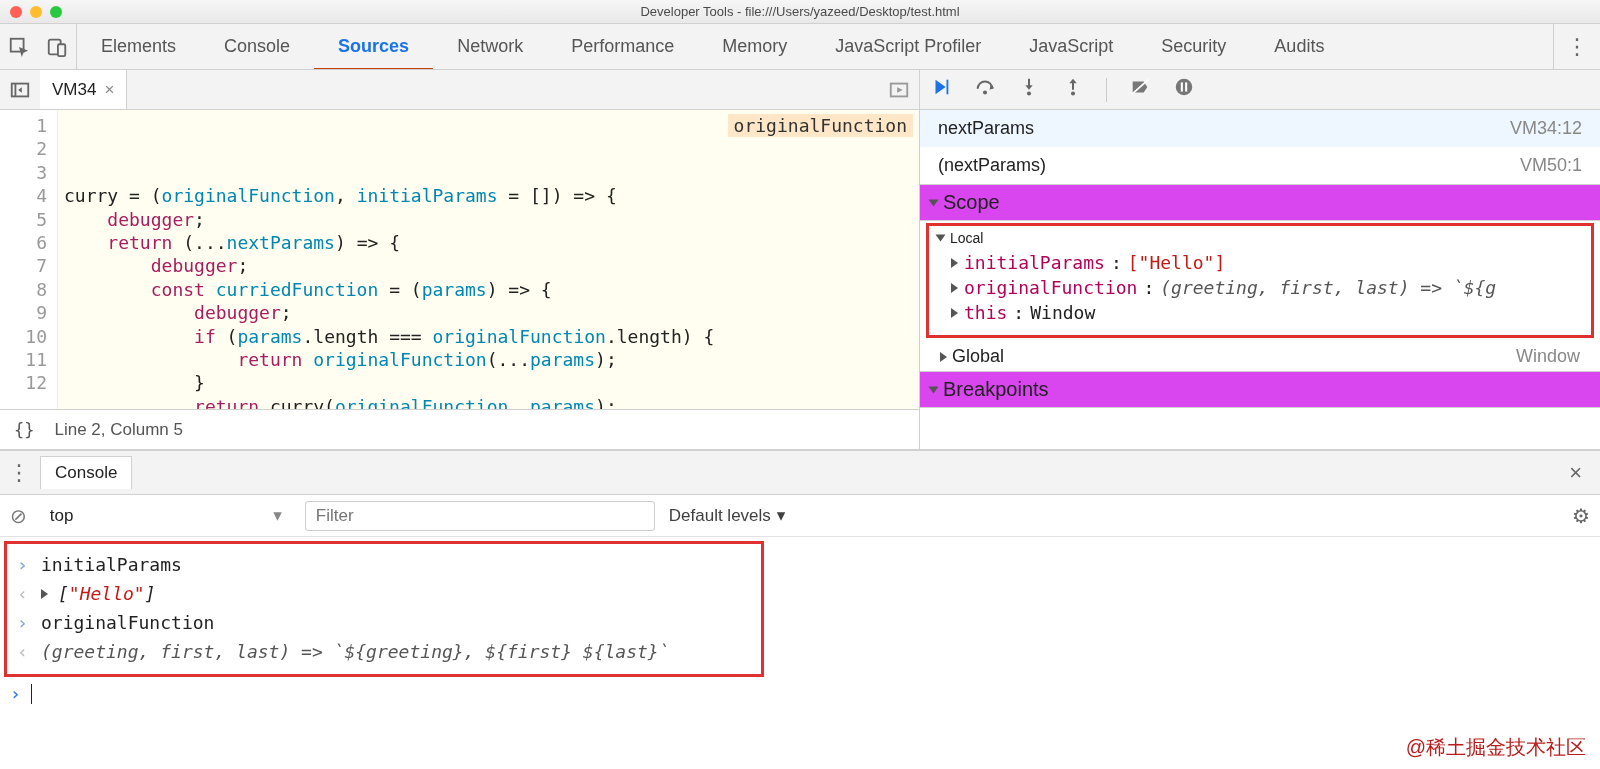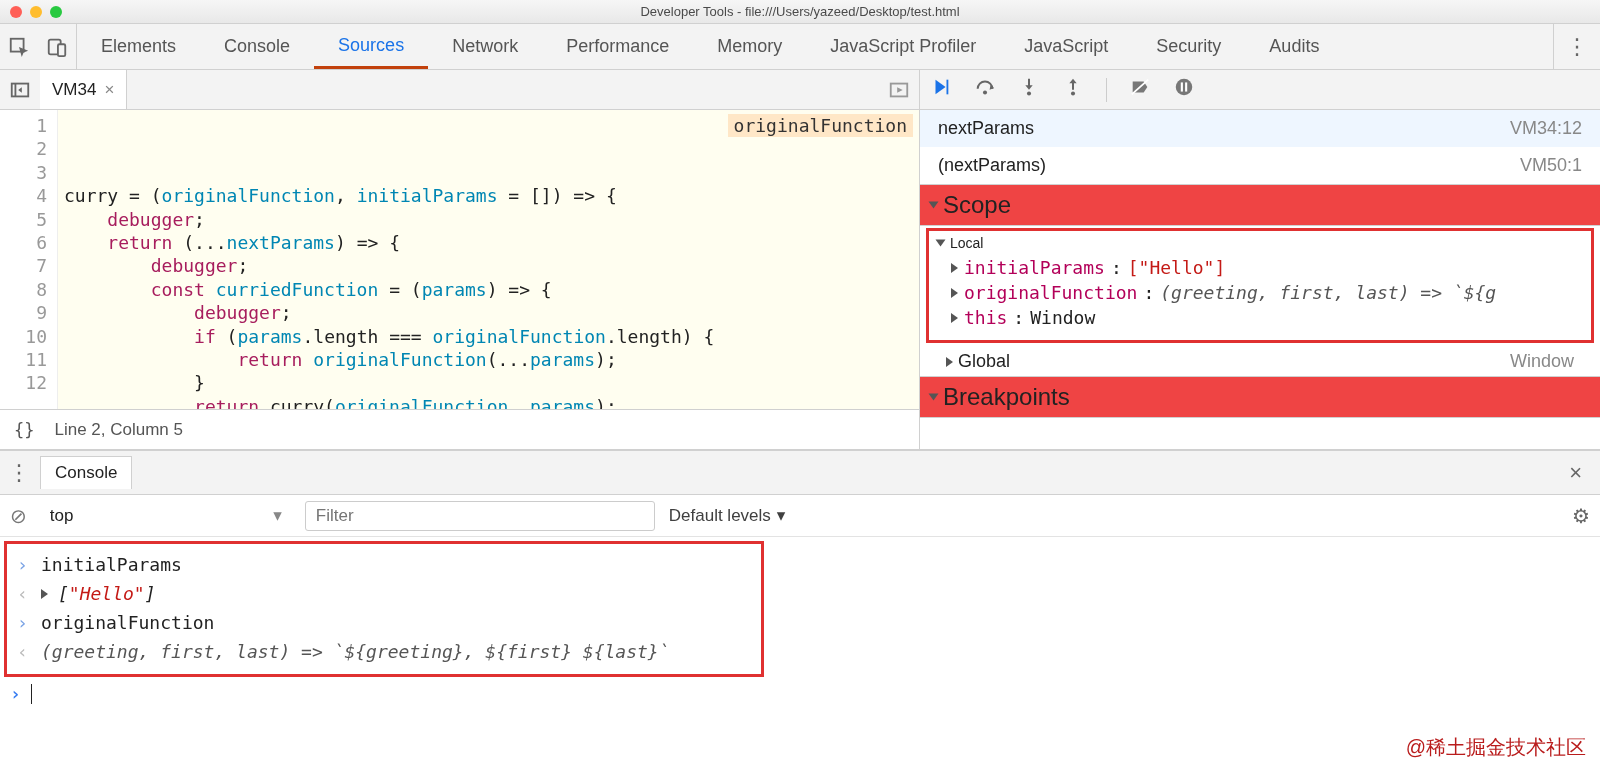--- a/index.html
+++ b/index.html
@@ -10,21 +10,21 @@
 .traffic { display: flex; gap: 8px; margin-left: 10px; }
 .tl { width: 12px; height: 12px; border-radius: 50%; }
 .tl.r { background: #ff5f57; } .tl.y { background: #ffbd2e; } .tl.g { background: #28c940; }
 .title { position: absolute; left: 0; right: 0; text-align: center; font-size: 13px; color: #4a4a4a; pointer-events: none; }
 
 
 .tabbar { height: 46px; border-bottom: 1px solid #d0d0d0; display: flex; align-items: stretch; background: #f3f3f3; }
 .tb-left { display: flex; align-items: center; padding: 0 8px; gap: 16px; border-right: 1px solid #d0d0d0; }
 .tb-tabs { display: flex; align-items: stretch; flex: 1; }
 .tab { padding: 0 24px; display: flex; align-items: center; font-size: 18px; color: #555; cursor: pointer; }
-.tab.active { color: #1a73e8; border-bottom: 3px solid #c2410c; }
+.tab.active { color: #1a73e8; border-bottom: 1px solid #c2410c; font-weight: bold; }
 .tb-right { display: flex; align-items: center; padding: 0 12px; border-left: 1px solid #d0d0d0; }
 .kebab { font-size: 22px; color: #666; }
 
 
 .hsplit { display: flex; height: 380px; border-bottom: 1px solid #d0d0d0; }
 .left-pane { width: 920px; display: flex; flex-direction: column; border-right: 1px solid #d0d0d0; }
 .right-pane { flex: 1; display: flex; flex-direction: column; background: #fff; }
 
 
 .filetabs { height: 40px; border-bottom: 1px solid #d0d0d0; background: #f3f3f3; display: flex; align-items: center; }
@@ -47,31 +47,31 @@
 
 
 .dbg-toolbar { height: 40px; border-bottom: 1px solid #d0d0d0; background: #f3f3f3; display: flex; align-items: center; padding: 0 10px; gap: 22px; }
 .dbg-btn { color: #666; font-size: 20px; }
 .dbg-btn.blue { color: #1a73e8; }
 .dbg-sep { width: 1px; height: 24px; background: #ccc; }
 .callstack { border-bottom: 1px solid #d0d0d0; }
 .cs-row { display: flex; justify-content: space-between; padding: 8px 18px; font-size: 18px; }
 .cs-row:first-child { background: #eef6ff; }
 .cs-loc { color: #888; }
-.section-h { padding: 6px 10px; font-size: 24px; background: #ef4444; border-top: 1px solid #d0d0d0; border-bottom: 1px solid #d0d0d0; display: flex; align-items: center; gap: 6px; }
+.section-h { padding: 6px 10px; font-size: 20px; background: #d946ef; border-top: 1px solid #d0d0d0; border-bottom: 1px solid #d0d0d0; display: flex; align-items: center; gap: 6px; }
 .section-h.noborder-top { border-top: none; }
 .tri { display: inline-block; width: 0; height: 0; border-left: 7px solid #555; border-top: 5px solid transparent; border-bottom: 5px solid transparent; }
 .tri.down { transform: rotate(90deg); }
 .scope-inner { padding: 2px 0 6px 0; font-family: Menlo, Consolas, monospace; font-size: 18px; }
 .scope-box { border: 3px solid #e03131; margin: 2px 6px 4px 6px; padding: 2px 0 4px 0; }
 .scope-row { padding: 2px 6px 2px 22px; display: flex; align-items: center; gap: 6px; white-space: nowrap; overflow: hidden; text-align: center; }
 .prop { color: #b30059; }
 .val-str { color: #c41a16; }
 .val-obj { color: #555; font-style: italic; }
-.global-row { display: flex; justify-content: space-between; padding: 4px 26px; font-size: 18px; align-items: center; }
+.global-row { display: flex; justify-content: space-between; padding: 4px 20px; font-size: 18px; align-items: center; }
 
 
 .drawer { position: absolute; left: 0; right: 0; top: 450px; bottom: 0; display: flex; flex-direction: column; background: #fff; border-top: 1px solid #d0d0d0; }
 .drawer-tabs { height: 44px; background: #f3f3f3; border-bottom: 1px solid #d0d0d0; display: flex; align-items: center; padding: 0 8px; }
 .drawer-tab { background: #fff; border: 1px solid #d0d0d0; border-bottom: none; padding: 6px 14px; font-size: 17px; margin-left: 10px; }
 .drawer-close { margin-left: auto; font-size: 22px; color: #666; padding: 0 10px; }
 .drawer-toolbar { height: 42px; border-bottom: 1px solid #e3e3e3; display: flex; align-items: center; padding: 0 10px; gap: 14px; }
 .dt-clear { font-size: 20px; color: #777; }
 .dt-ctx { width: 250px; font-size: 17px; display: flex; justify-content: space-between; align-items: center; border: 1px solid transparent; padding: 2px 8px; }
 .dt-filter { flex: 0 0 350px; }

